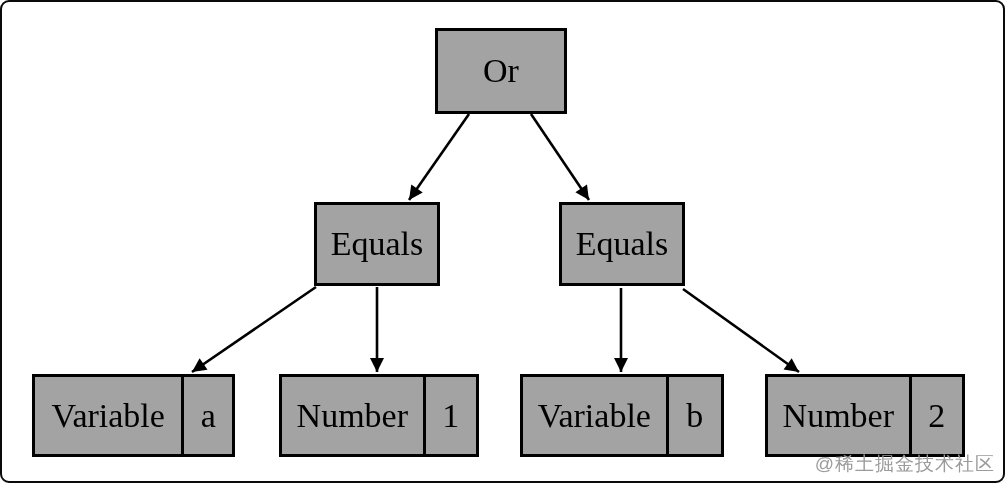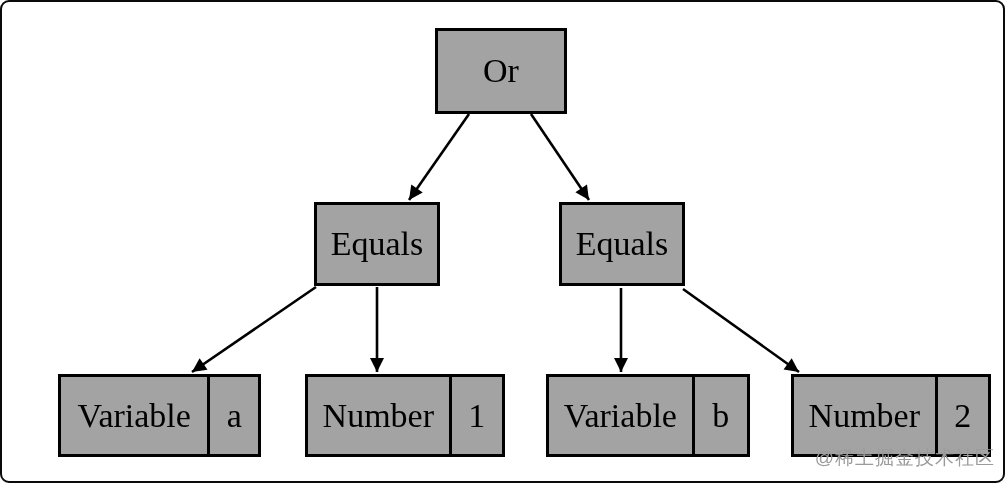--- a/index.html
+++ b/index.html
@@ -35,21 +35,20 @@
     align-items: center;
     justify-content: center;
     font-size: 34px;
     color: #000000;
     line-height: 1;
     white-space: nowrap;
   }
   .node.record {
     justify-content: flex-start;
     padding: 0;
-    margin-left: 26px;
   }
   .cell {
     box-sizing: border-box;
     height: 100%;
     display: flex;
     align-items: center;
     justify-content: center;
   }
   .cell.value {
     border-left: 3px solid #000000;
@@ -66,21 +65,21 @@
   #node-number-1 .cell.value { width: 55px; }
   #node-variable-b  { left: 518px; top: 372px; width: 204px; height: 83px; }
   #node-variable-b .cell.label { width: 147px; }
   #node-variable-b .cell.value { width: 57px; }
   #node-number-2    { left: 763px; top: 372px; width: 200px; height: 83px; }
   #node-number-2 .cell.label { width: 145px; }
   #node-number-2 .cell.value { width: 55px; }
   .watermark {
     position: absolute;
     right: 8px;
-    bottom: 10px;
+    bottom: 4px;
     font-size: 19px;
     letter-spacing: 1px;
     font-family: "Liberation Sans", "DejaVu Sans", sans-serif;
     margin-top: 20px;
   }
 </style>
 </head>
 <body>
 
 <div class="canvas">

